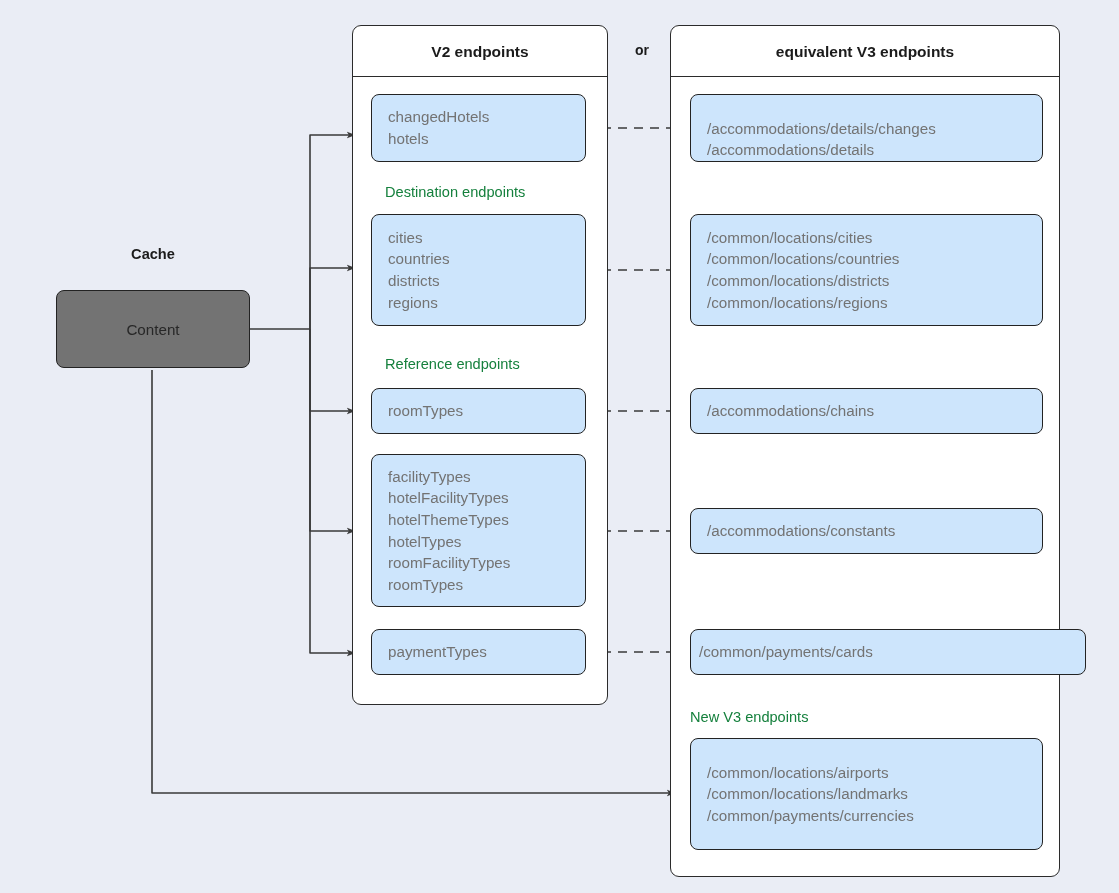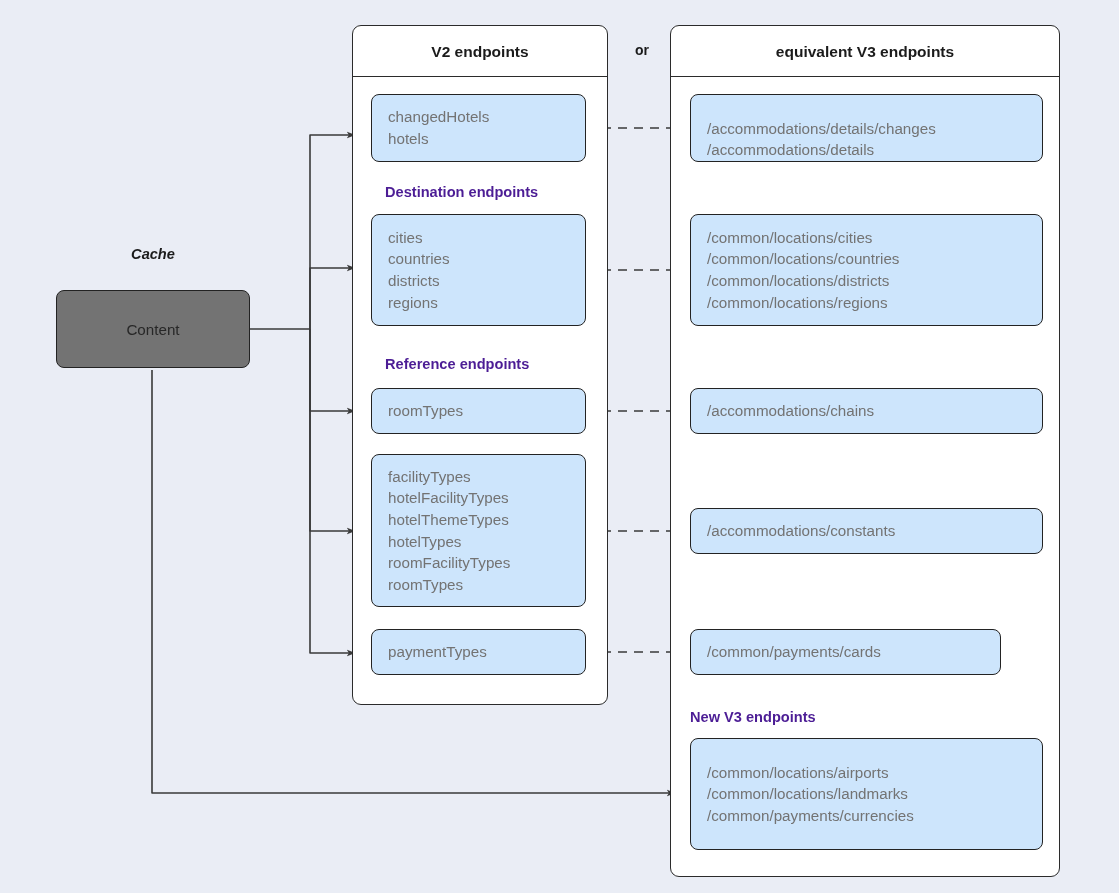--- a/index.html
+++ b/index.html
@@ -75,40 +75,39 @@
     box-sizing: border-box;
     display: flex;
     align-items: center;
     justify-content: center;
     font-size: 15.2px;
     color: #272727;
   }
   
   .sect-label {
     position: absolute;
-    font-weight: bold;
+    font-weight: normal;
     font-size: 14.6px;
-    color: #4c1d95;
+    color: #15803d;
     white-space: nowrap;
   }
   .or-label {
     position: absolute;
     font-weight: bold;
     font-size: 14px;
     color: #1b1b1b;
     text-align: center;
   }
   .cache-label {
     position: absolute;
     font-weight: bold;
     font-size: 14.6px;
     color: #1b1b1b;
     text-align: center;
     white-space: nowrap;
-    font-style: italic;
   }
 </style>
 </head>
 <body>
 
 <div id="canvas">
 
   <svg class="svg-layer" viewBox="0 0 1119 893">
     <defs>
       <marker id="arrowhead" markerWidth="9" markerHeight="9" refX="8.2" refY="4.5" orient="auto" markerUnits="userSpaceOnUse">
@@ -200,21 +199,21 @@
   </div>
 
   <div class="ep" style="left:690px; top:388px; width:353px; height:46px;">
     <span>/accommodations/chains</span>
   </div>
 
   <div class="ep" style="left:690px; top:508px; width:353px; height:46px;">
     <span>/accommodations/constants</span>
   </div>
 
-  <div class="ep" style="left:690px; top:629px; width:311px; height:46px;">
+  <div class="ep" style="left:690px; top:629px; width:396px; height:46px;padding-left:8px;">
     <span>/common/payments/cards</span>
   </div>
 
   <div class="sect-label" style="left:690px; top:709px;">New V3 endpoints</div>
 
   <div class="ep" style="left:690px; top:738px; width:353px; height:112px;">
     <span>/common/locations/airports</span>
     <span>/common/locations/landmarks</span>
     <span>/common/payments/currencies</span>
   </div>

